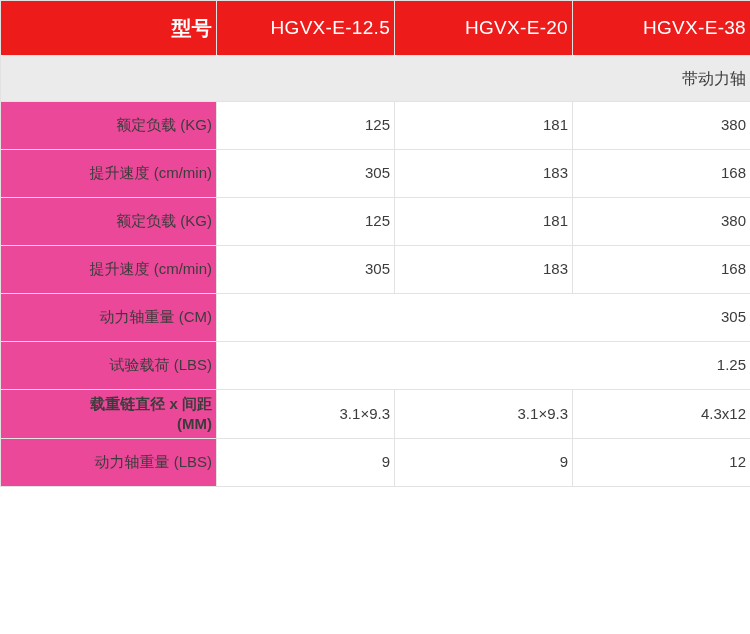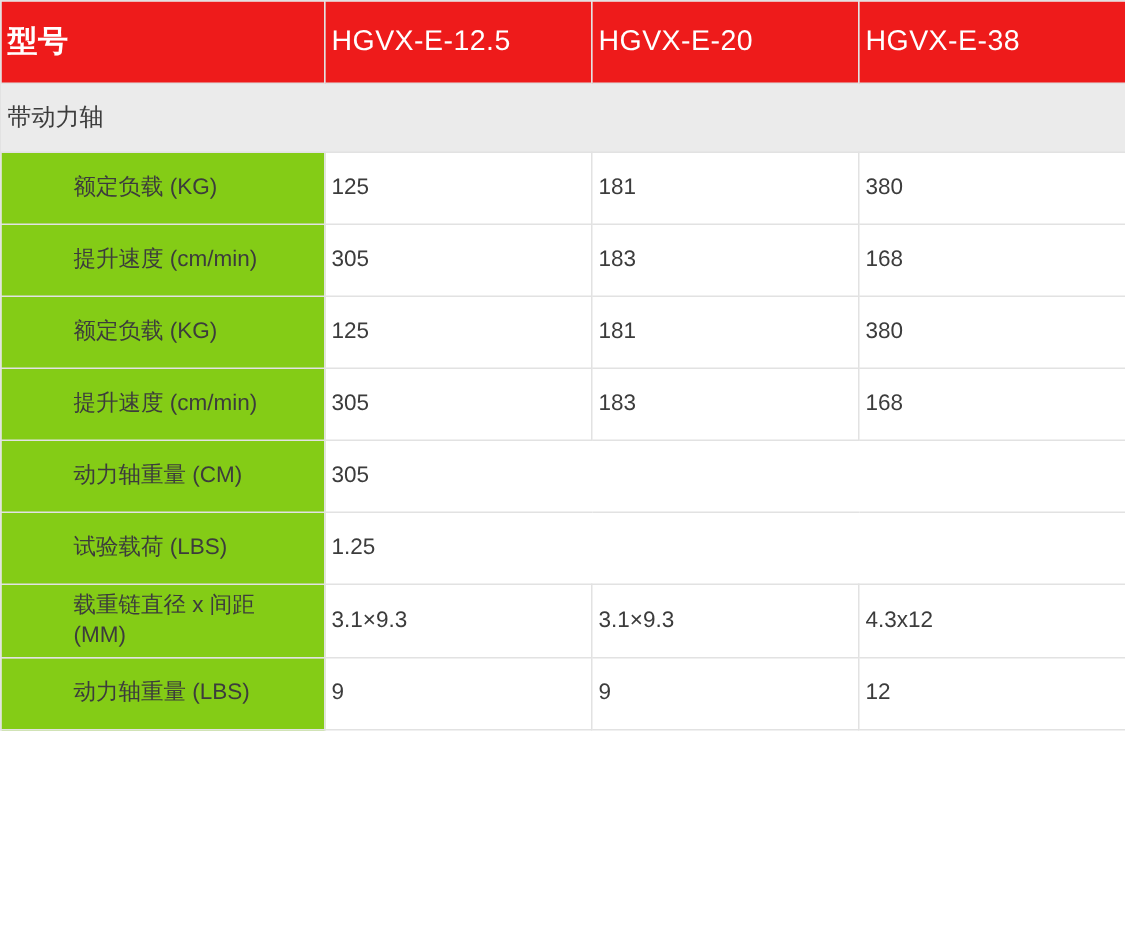--- a/index.html
+++ b/index.html
@@ -20,21 +20,21 @@
     table-layout: fixed;
   }
   .spec-table col.c0 { width: 216px; }
   .spec-table col.c1 { width: 178px; }
   .spec-table col.c2 { width: 178px; }
   .spec-table col.c3 { width: 178px; }
 
   .spec-table th,
   .spec-table td {
     border: 1px solid #e2e2e2;
-    text-align: left;
+    text-align: right;
     vertical-align: middle;
     font-weight: normal;
     padding: 0 4px;
     line-height: 1.25;
   }
 
   thead th {
     background: #ee1b1b;
     color: #ffffff;
     font-size: 19px;
@@ -53,31 +53,32 @@
     font-size: 16px;
     color: #3c3c3c;
   }
 
   tr.data td {
     height: 47px;
     font-size: 15px;
     background: #ffffff;
   }
   tr.data td.label {
-    background: #84cc16;
+    background: #ec4899;
     font-size: 15px;
     padding-left: 48px;
   }
   tr.data td.value {
     background: #ffffff;
     font-size: 15px;
   }
   td.two-line {
     line-height: 1.35;
     font-size: 14px;
+    font-weight: bold;
   }
   tr.data.tall td {
     height: 48px;
   }
 </style>
 </head>
 <body>
 
 <table class="spec-table">
   <colgroup>

